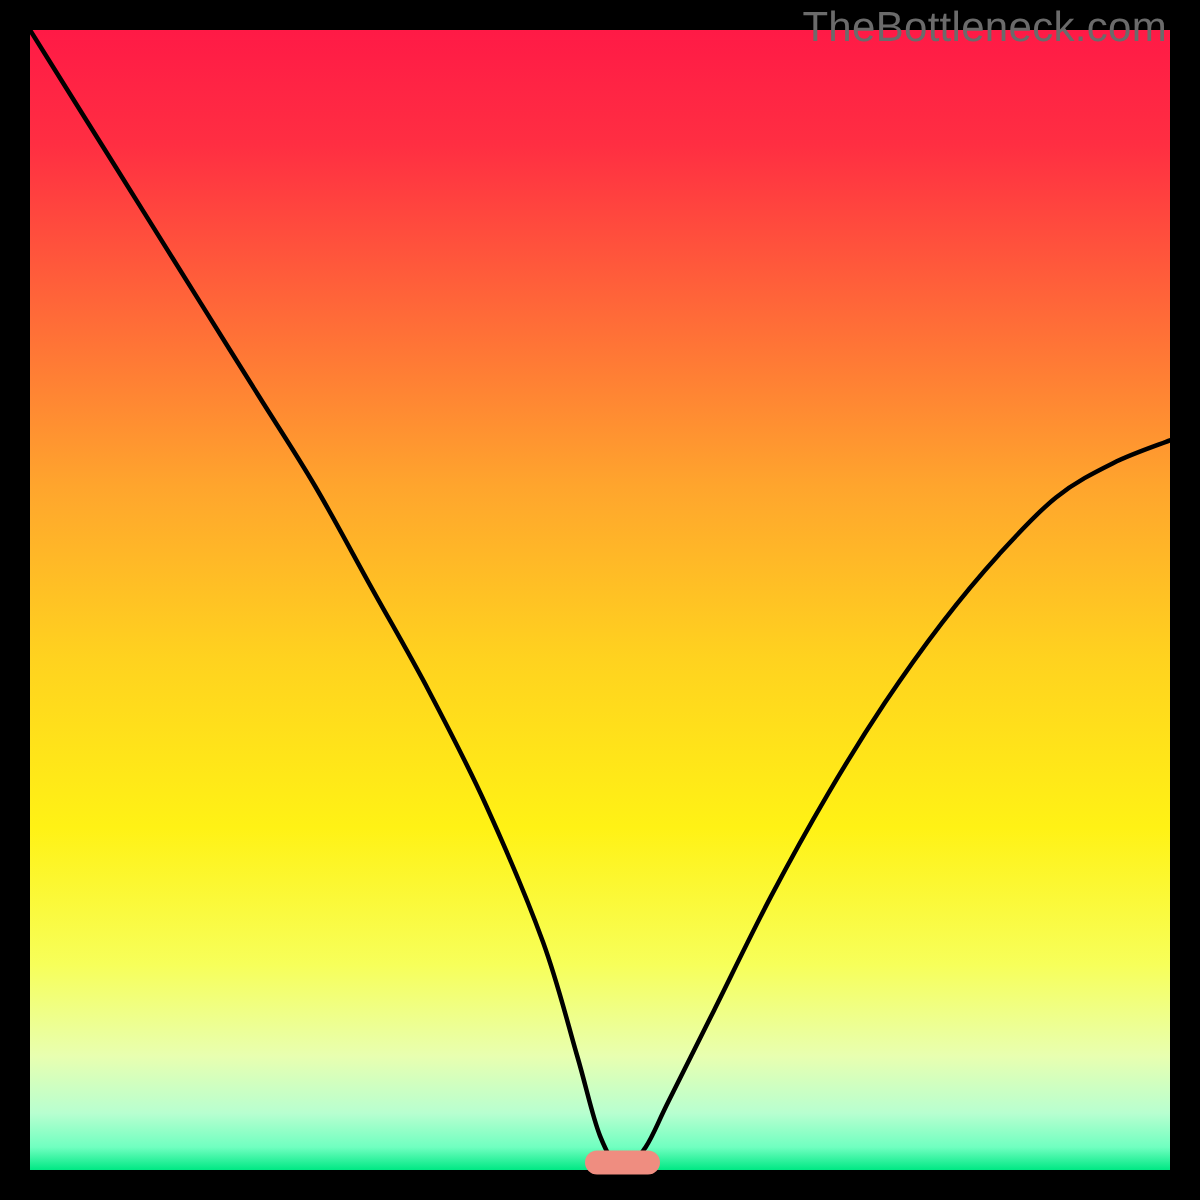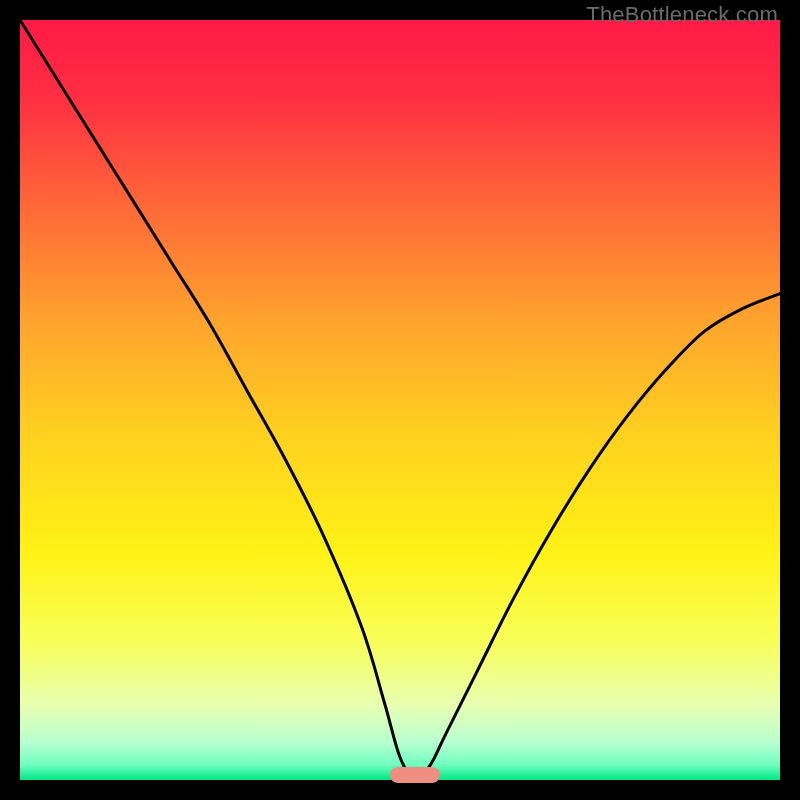--- a/index.html
+++ b/index.html
@@ -29,21 +29,21 @@
     position: absolute;
     left: 0; top: 0;
     width: 100%;
     height: 100%;
   }
   .watermark {
     position: absolute;
     top: 2px;
     right: 22px;
     color: #6b6b6b;
-    font-size: 22px;
+    font-size: 28px;
     font-weight: 500;
     letter-spacing: 0.2px;
   }
   svg.curve-svg {
     position: absolute;
     left: 0; top: 0;
     width: 100%;
     height: 100%;
   }
   .marker {

